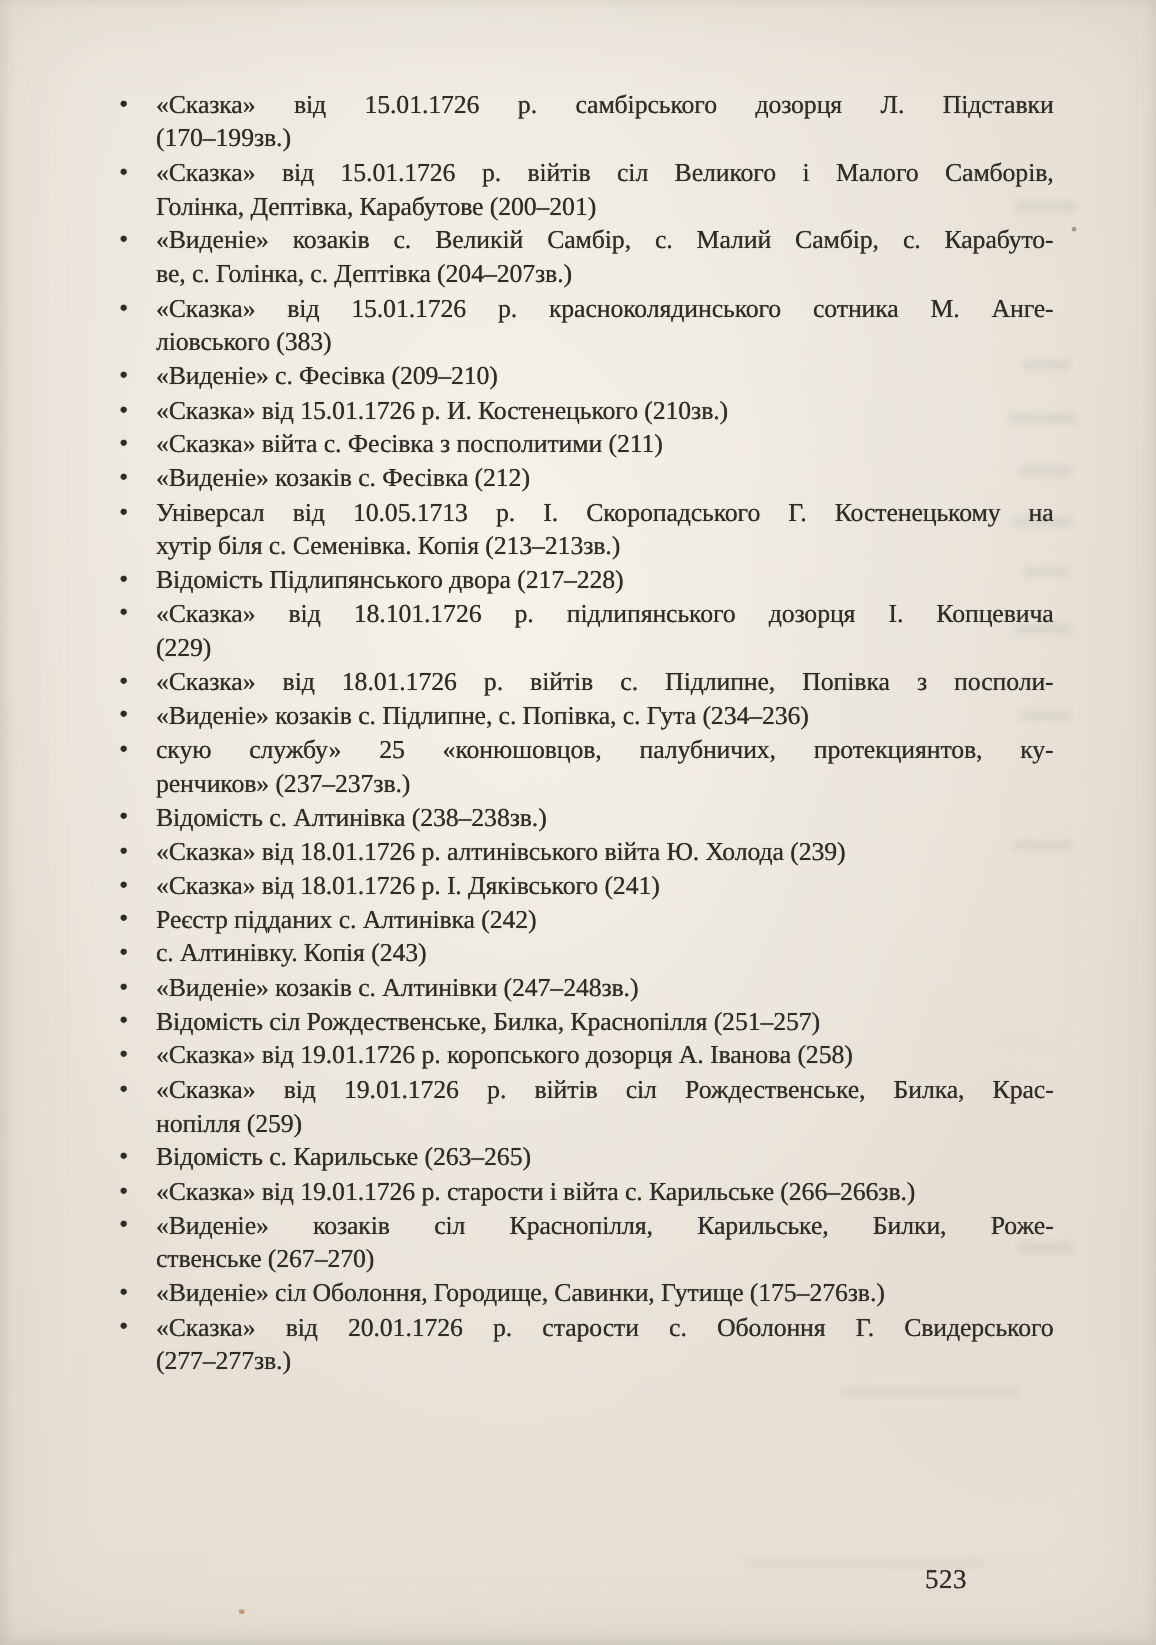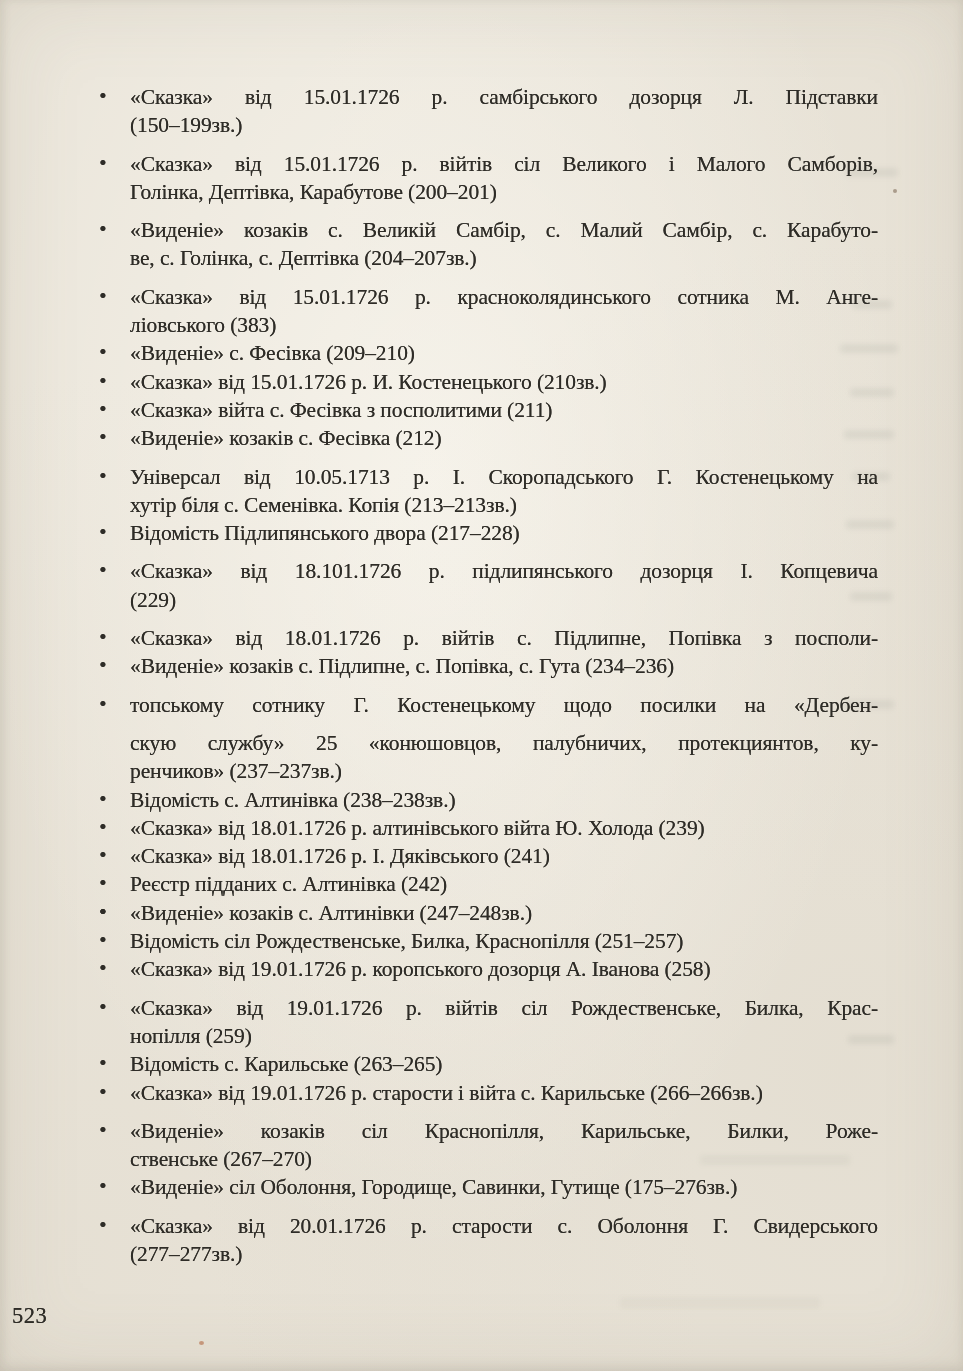--- a/index.html
+++ b/index.html
@@ -62,28 +62,27 @@
     top: -1px;
     width: 20px;
     text-align: center;
     font-size: 21px;
   }
   .line { text-align: left; }
   .line.j {
     text-align: justify;
     text-align-last: justify;
     text-justify: inter-word;
-    margin-top: 10px;
   }
   .page-number {
     position: absolute;
-    left: 12px;
+    left: 0;
     top: 1303px;
     width: 806px;
-    text-align: left;
+    text-align: right;
     font-size: 22.5px;
     letter-spacing: 0.5px;
     text-shadow: 0 0 0.6px rgba(46,44,39,0.85);
   }
 </style>
 </head>
 <body>
 
 <div class="page">
 
@@ -102,21 +101,21 @@
     <div class="mark" style="left:620px; top:1298px; width:200px; height:10px; background:rgba(108,118,104,0.05);"></div>
     <div class="speck rust" style="left:199px; top:1341px;"></div>
     <div class="speck dark" style="left:893px; top:189px;"></div>
   </div>
 
   <ul class="doc-list">
       <li class="item">
         <span class="bullet">•</span>
         <div class="lines">
           <div class="line j">«Сказка» від 15.01.1726 р. самбірського дозорця Л. Підставки</div>
-          <div class="line">(150–199зв.)</div>
+          <div class="line">(170–199зв.)</div>
         </div>
       </li>
       <li class="item">
         <span class="bullet">•</span>
         <div class="lines">
           <div class="line j">«Сказка» від 15.01.1726 р. війтів сіл Великого і Малого Самборів,</div>
           <div class="line">Голінка, Дептівка, Карабутове (200–201)</div>
         </div>
       </li>
       <li class="item">
@@ -185,21 +184,20 @@
       </li>
       <li class="item">
         <span class="bullet">•</span>
         <div class="lines">
           <div class="line">«Виденіе» козаків с. Підлипне, с. Попівка, с. Гута (234–236)</div>
         </div>
       </li>
       <li class="item">
         <span class="bullet">•</span>
         <div class="lines">
-          <div class="line j">топському сотнику Г. Костенецькому щодо посилки на «Дербен-</div>
           <div class="line j">скую службу» 25 «конюшовцов, палубничих, протекциянтов, ку-</div>
           <div class="line">ренчиков» (237–237зв.)</div>
         </div>
       </li>
       <li class="item">
         <span class="bullet">•</span>
         <div class="lines">
           <div class="line">Відомість с. Алтинівка (238–238зв.)</div>
         </div>
       </li>
@@ -217,20 +215,21 @@
       </li>
       <li class="item">
         <span class="bullet">•</span>
         <div class="lines">
           <div class="line">Реєстр підданих с. Алтинівка (242)</div>
         </div>
       </li>
       <li class="item">
         <span class="bullet">•</span>
         <div class="lines">
+          <div class="line">с. Алтинівку. Копія (243)</div>
         </div>
       </li>
       <li class="item">
         <span class="bullet">•</span>
         <div class="lines">
           <div class="line">«Виденіе» козаків с. Алтинівки (247–248зв.)</div>
         </div>
       </li>
       <li class="item">
         <span class="bullet">•</span>

